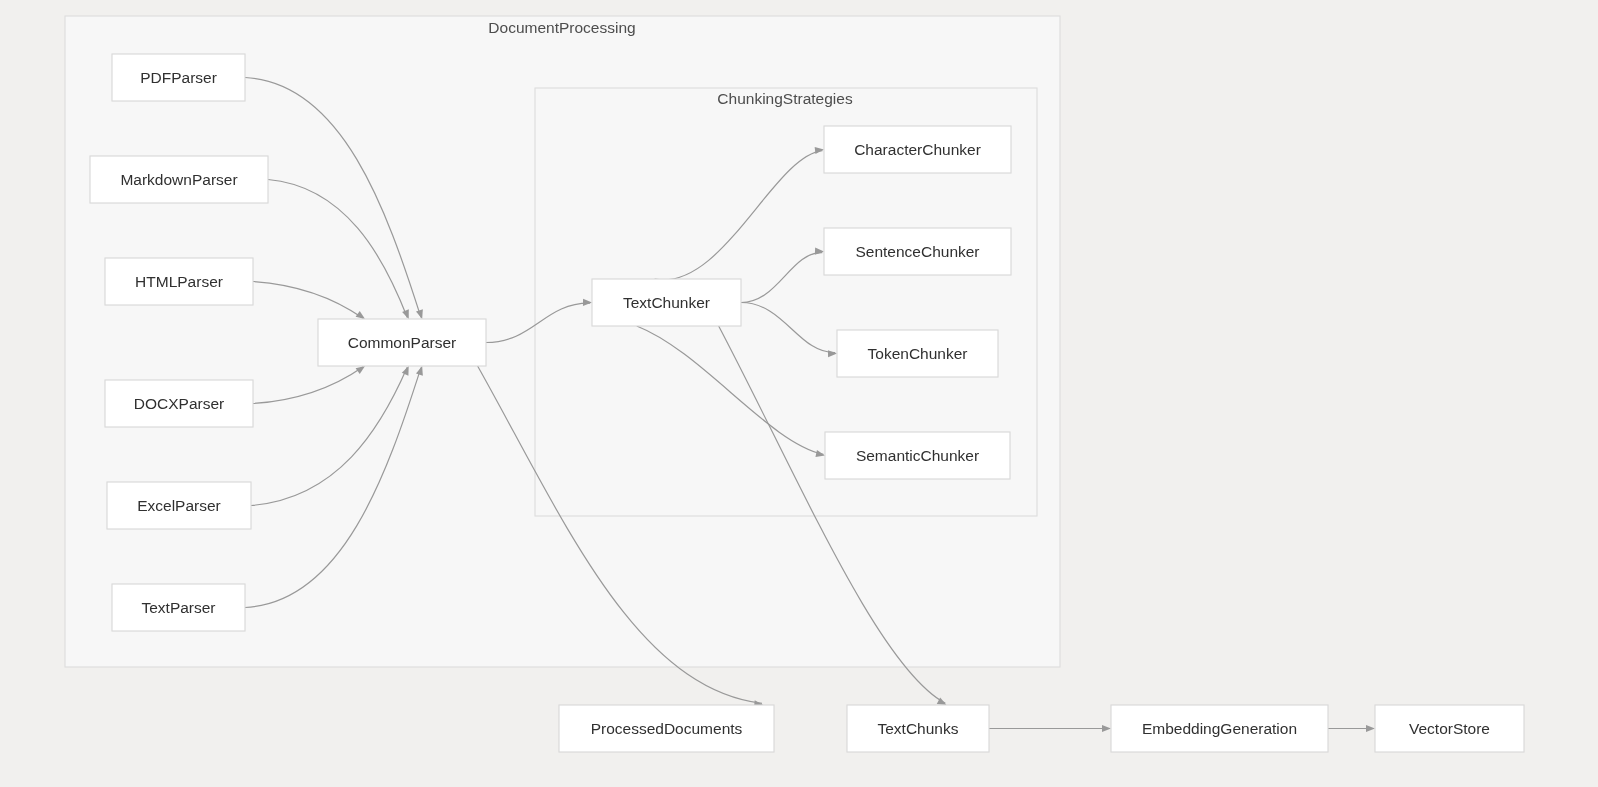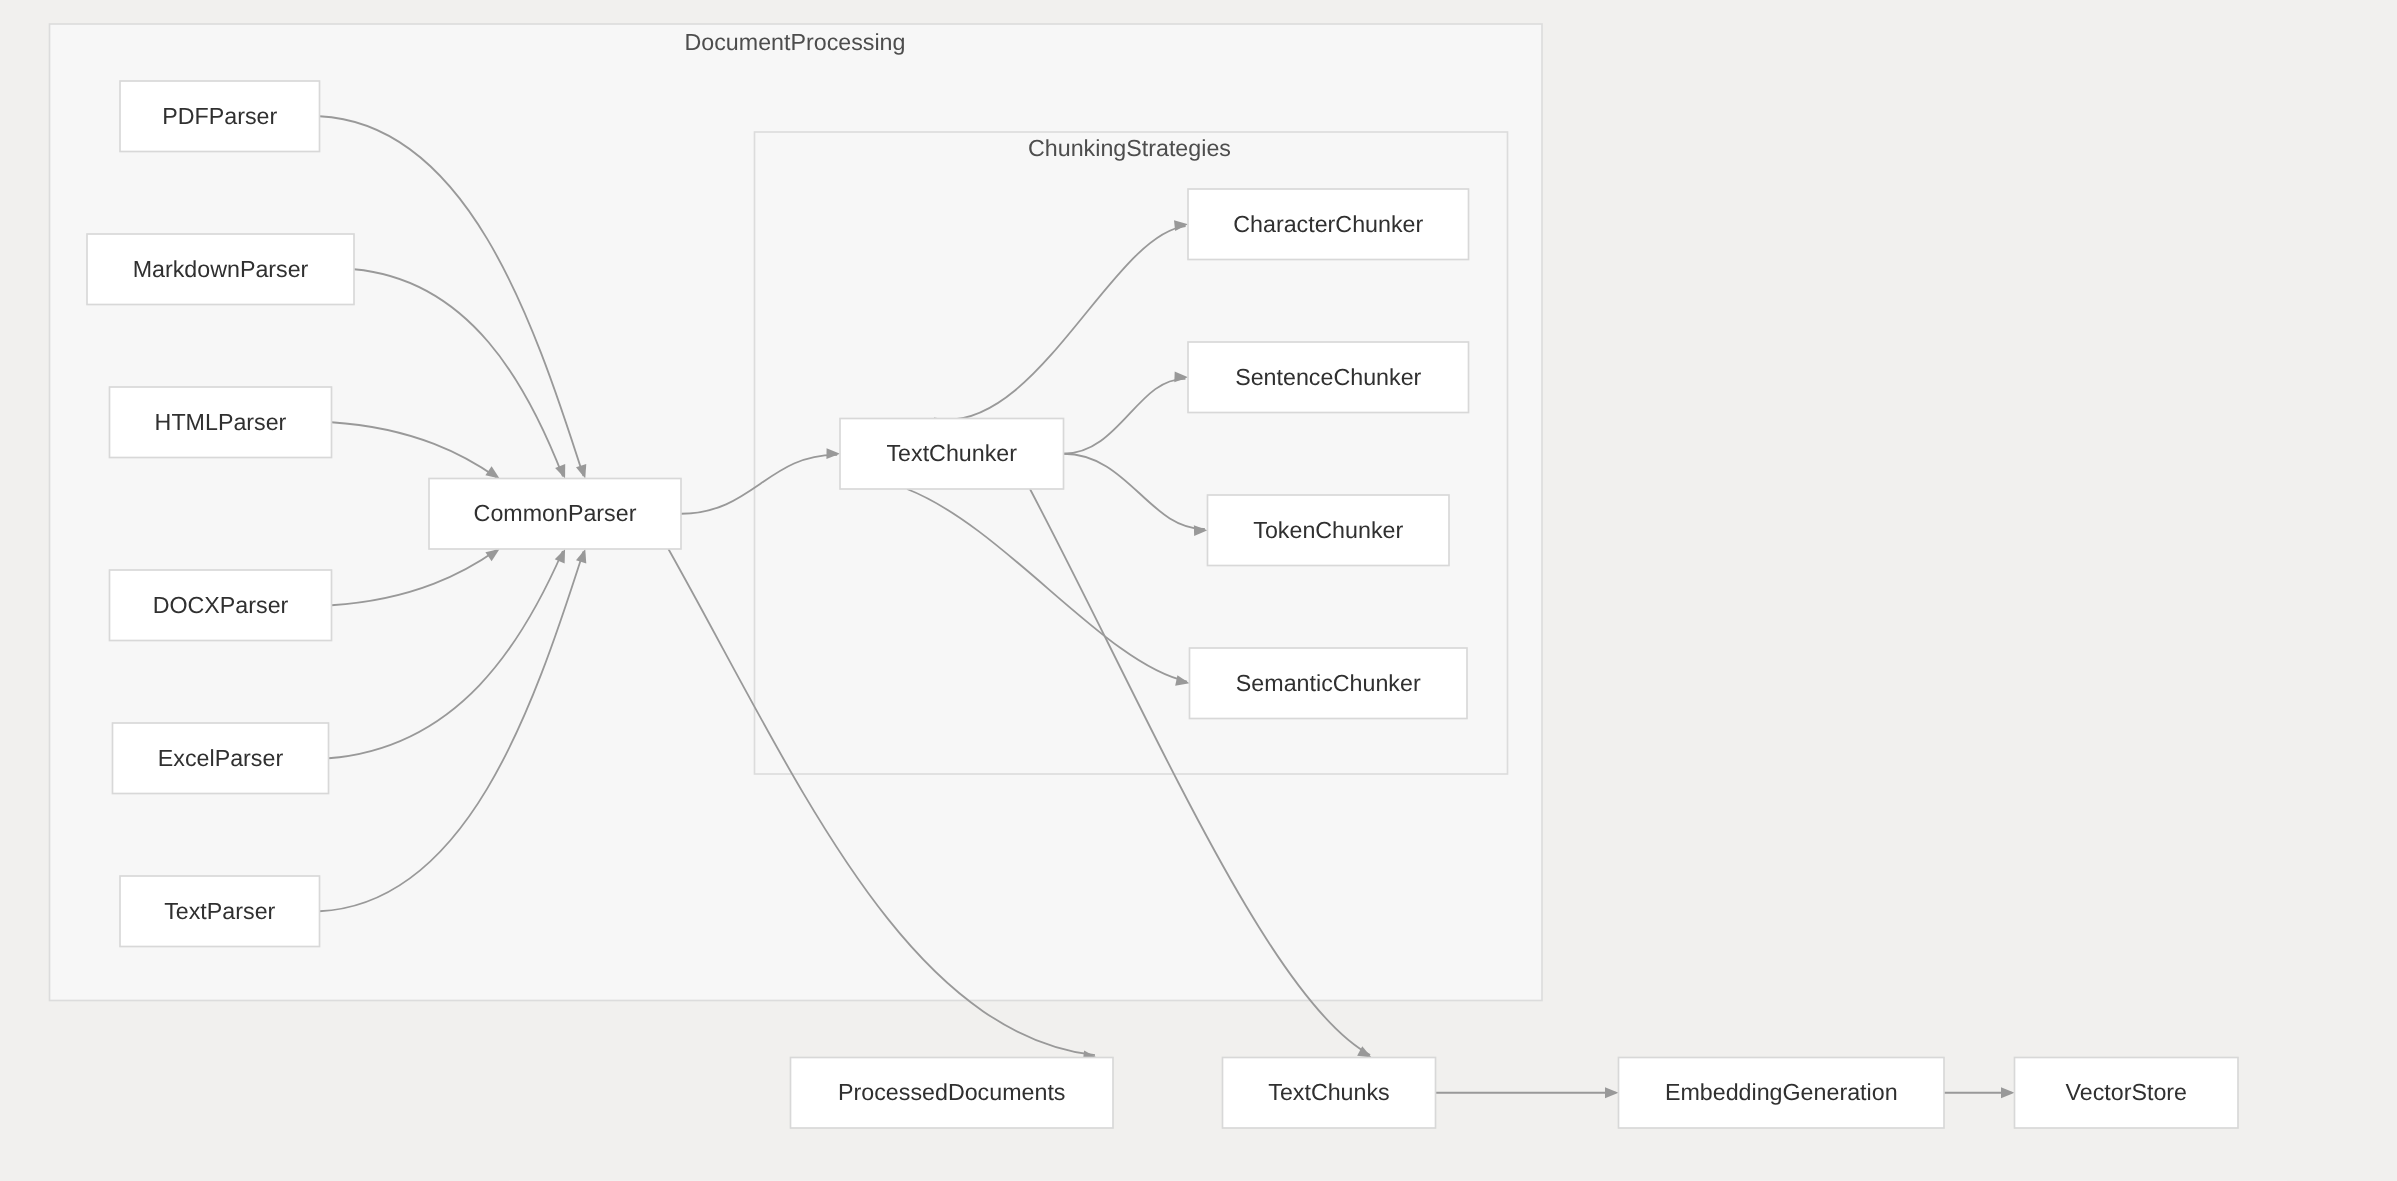--- a/index.html
+++ b/index.html
@@ -10,20 +10,21 @@
   body {
     width: 1598px;
     height: 787px;
     overflow: hidden;
     font-family: "Liberation Sans", sans-serif;
   }
   #diagram-root {
     position: relative;
     width: 1434px;
     height: 787px;
+    margin-left: 32px;
   }
   svg#diagram-svg {
     position: absolute;
     top: 0;
     left: 0;
     width: 1598px;
     height: 787px;
     display: block;
   }
   .cluster-rect {

